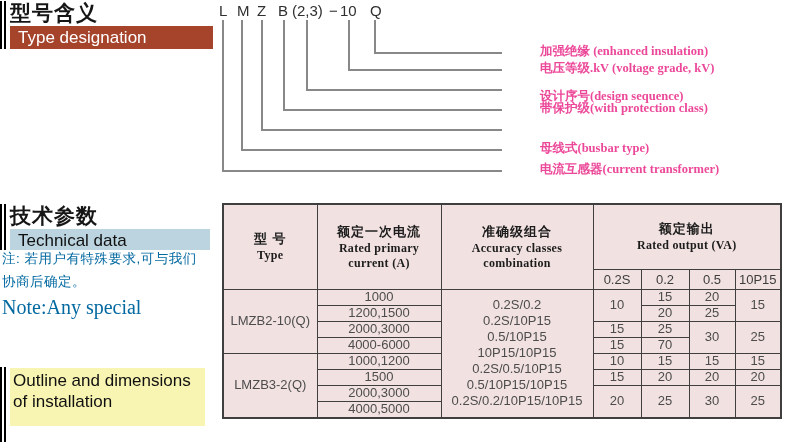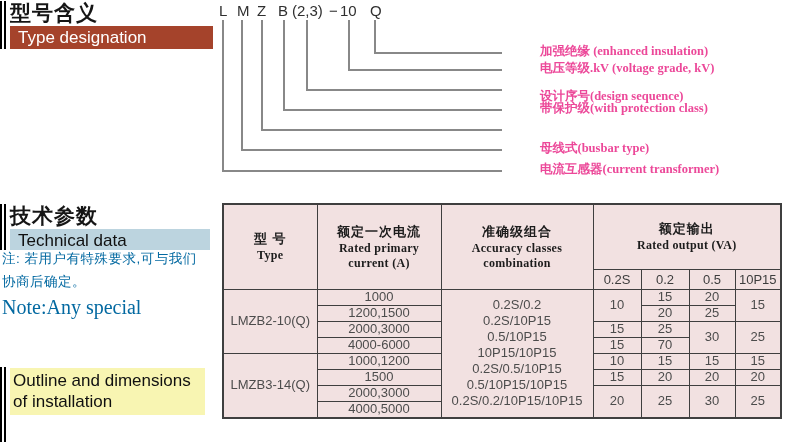--- a/index.html
+++ b/index.html
@@ -9,21 +9,21 @@
   
   .sec{position:absolute;left:0;border-left:6px double #000;padding-left:4px;}
   .title-zh{font-size:21px;font-weight:600;color:#151515;letter-spacing:1px;line-height:24px;
             font-family:"Liberation Sans",sans-serif;}
   .banner{margin-top:1px;font-size:17px;line-height:21px;}
   #sec-type{top:1px;}
   #banner-red{width:195px;height:22px;background:#a5432b;color:#fff;padding:1px 0 0 8px;}
   #sec-tech{top:204px;}
   #banner-blue{width:192px;height:20px;background:#bcd4df;color:#101010;padding:1px 0 0 8px;}
   #sec-outline{top:367px;height:75px;}
-  #banner-yellow{width:192px;background:#f8f5b2;color:#101010;padding:2px 0 3px 3px;line-height:21px;}
+  #banner-yellow{width:192px;background:#f8f5b2;color:#101010;padding:2px 0 14px 3px;line-height:21px;}
 
   .note{position:absolute;color:#0369a1;font-weight:normal;}
   #note1{left:2px;top:250px;font-size:13.5px;letter-spacing:.5px;}
   #note2{left:2px;top:273px;font-size:13.5px;letter-spacing:.5px;}
   #note3{left:2px;top:296px;font-size:20px;font-family:"Liberation Serif",serif;}
 
   
   .seg{position:absolute;top:2px;font-size:15px;color:#2f2f2f;}
   .vline{position:absolute;width:1.5px;background:#888;}
   .hline{position:absolute;height:1.5px;background:#888;}
@@ -165,21 +165,21 @@
           <td>25</td>
           <td rowspan="2">30</td>
           <td rowspan="2">25</td>
         </tr>
         <tr>
           <td>4000-6000</td>
           <td>15</td>
           <td>70</td>
         </tr>
         <tr>
-          <td rowspan="4">LMZB3-14(Q)</td>
+          <td rowspan="4">LMZB3-2(Q)</td>
           <td>1000,1200</td>
           <td>10</td>
           <td>15</td>
           <td>15</td>
           <td>15</td>
         </tr>
         <tr>
           <td>1500</td>
           <td>15</td>
           <td>20</td>

